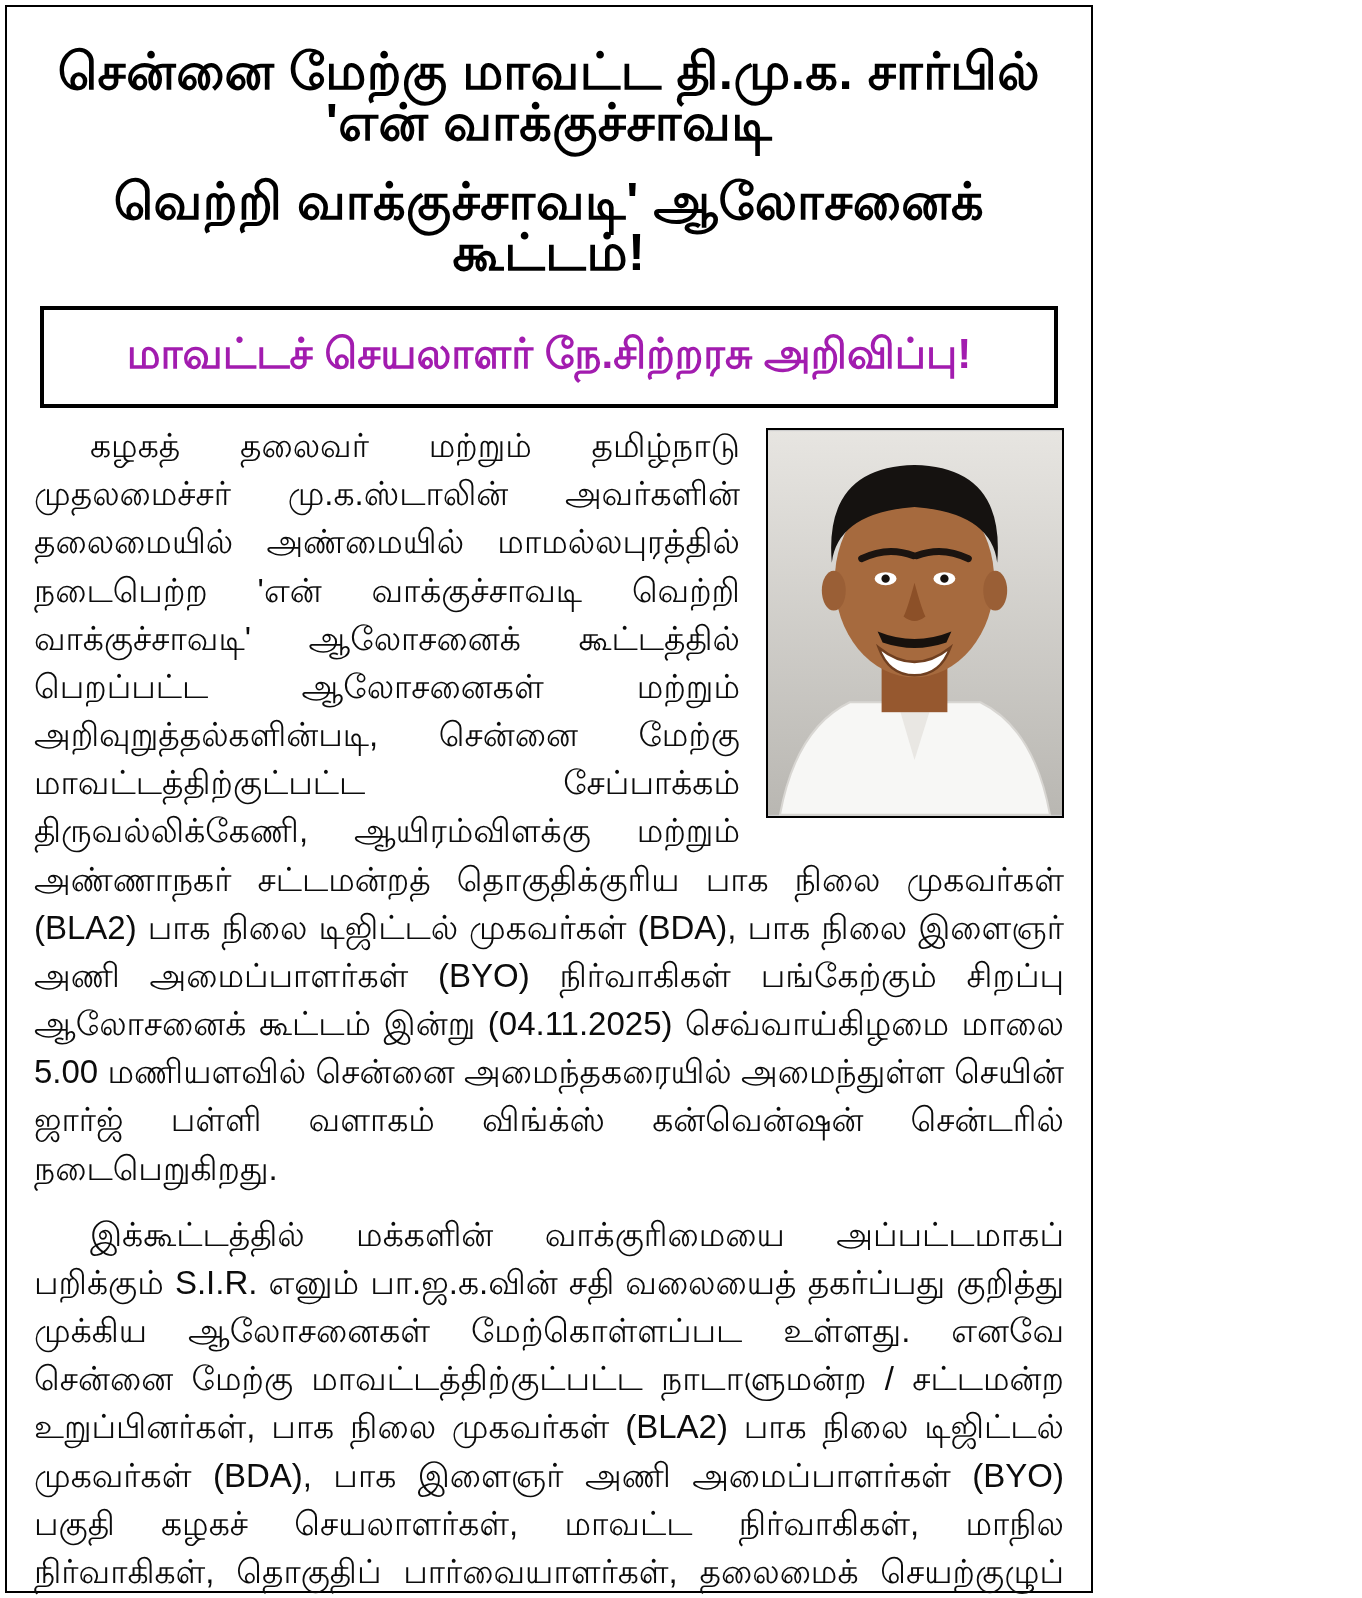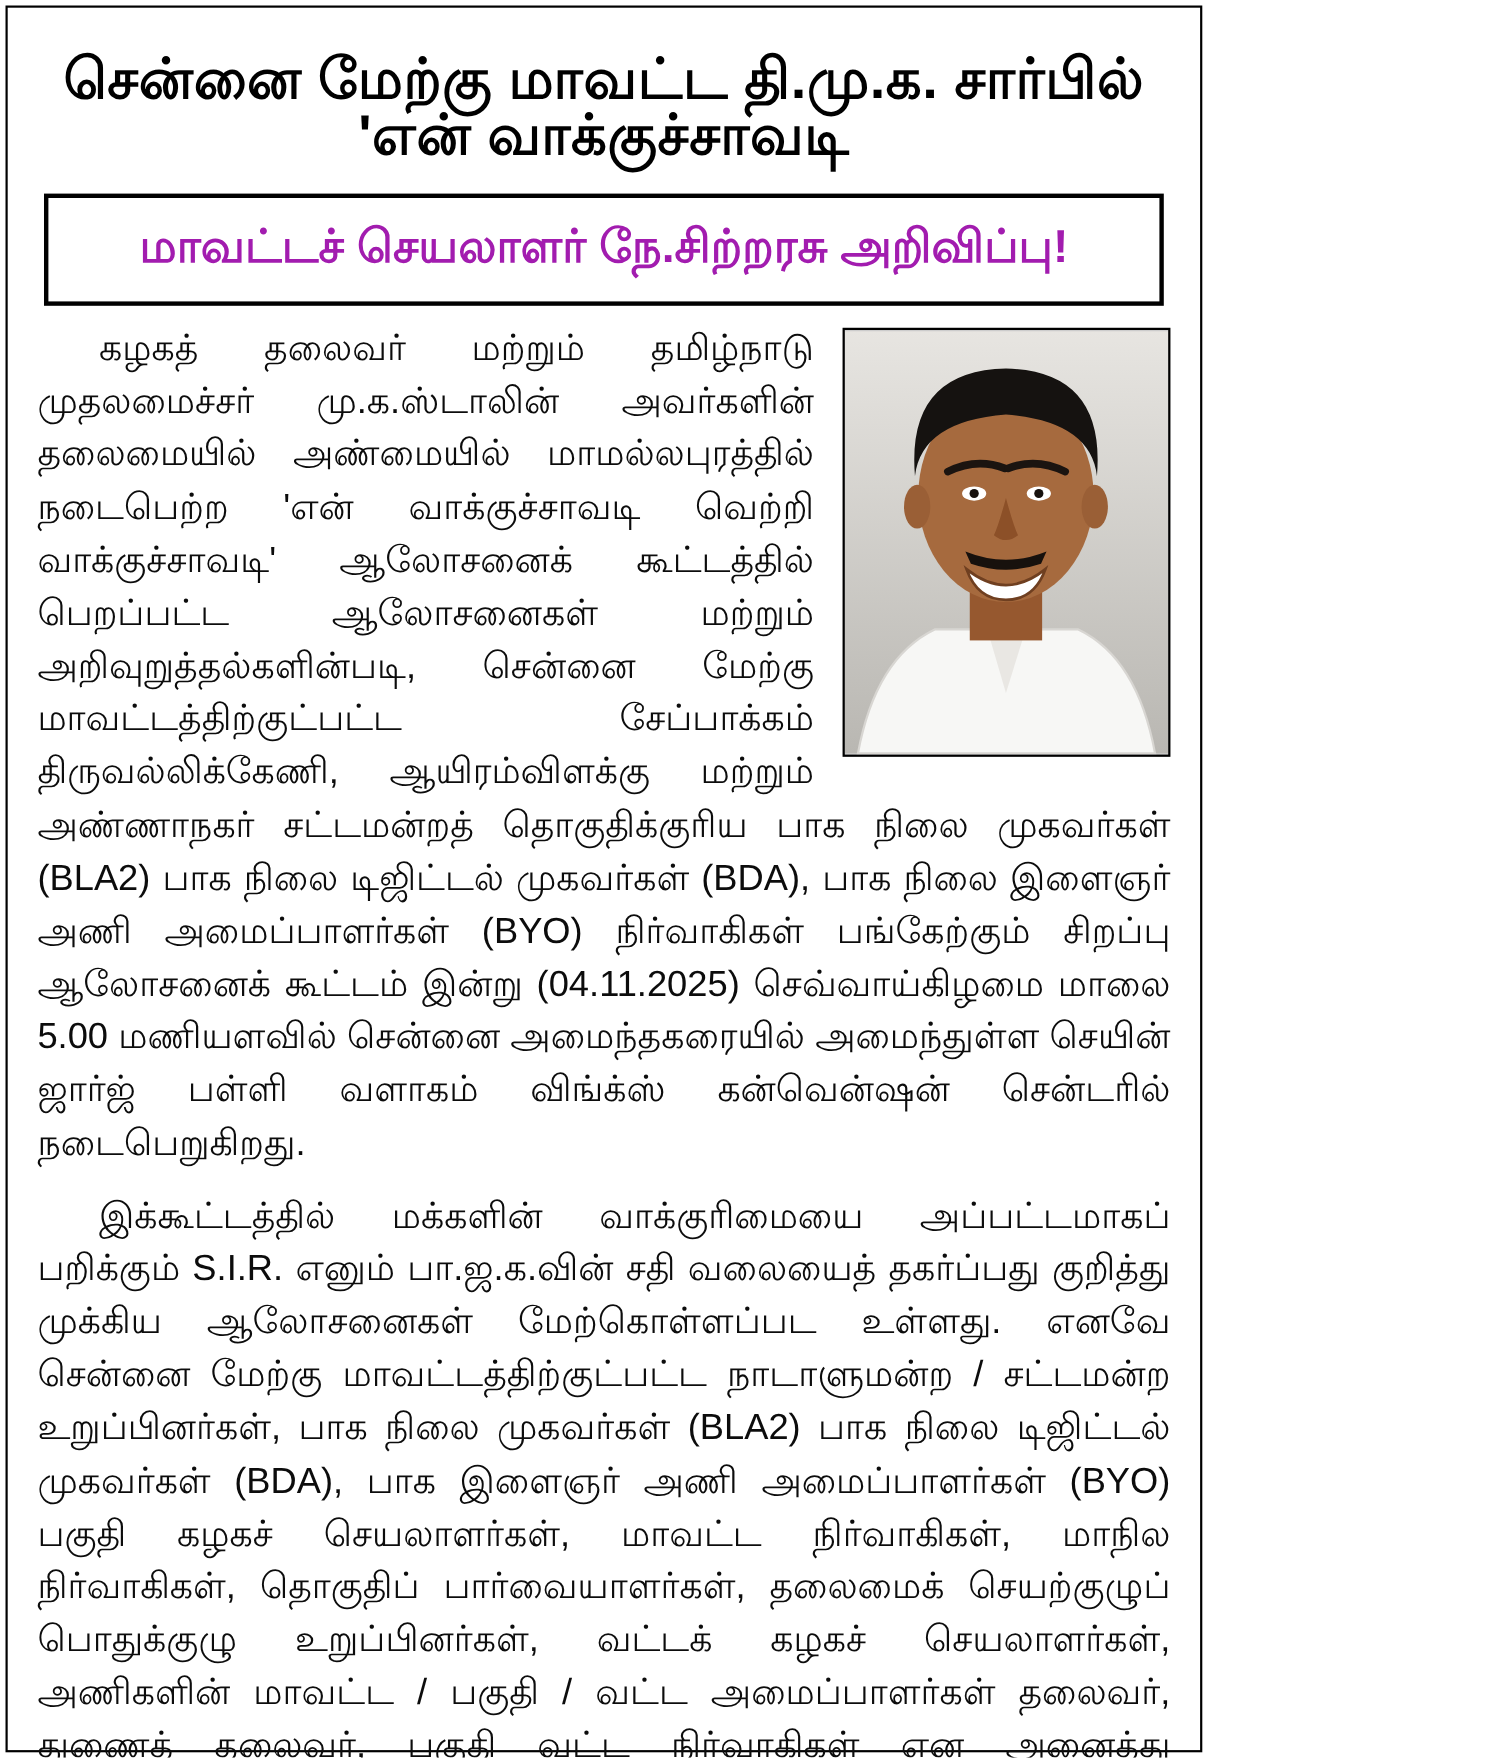--- a/index.html
+++ b/index.html
@@ -96,20 +96,21 @@
 </head>
 <body>
 
 <div class="page">
   <div class="frame"></div>
 
   <div class="inner">
 
     <div class="headline">
       <div class="hl-line">சென்னை மேற்கு மாவட்ட தி.மு.க. சார்பில் 'என் வாக்குச்சாவடி</div>
+      <div class="hl-line">வெற்றி வாக்குச்சாவடி' ஆலோசனைக் கூட்டம்!</div>
     </div>
 
     <div class="subhead-box">
       <span>மாவட்டச் செயலாளர் நே.சிற்றரசு அறிவிப்பு!</span>
     </div>
 
     <div class="body-text">
       <p>
         <span class="photo-wrap" aria-hidden="true">
           <svg viewBox="0 0 295 385" xmlns="http://www.w3.org/2000/svg">

